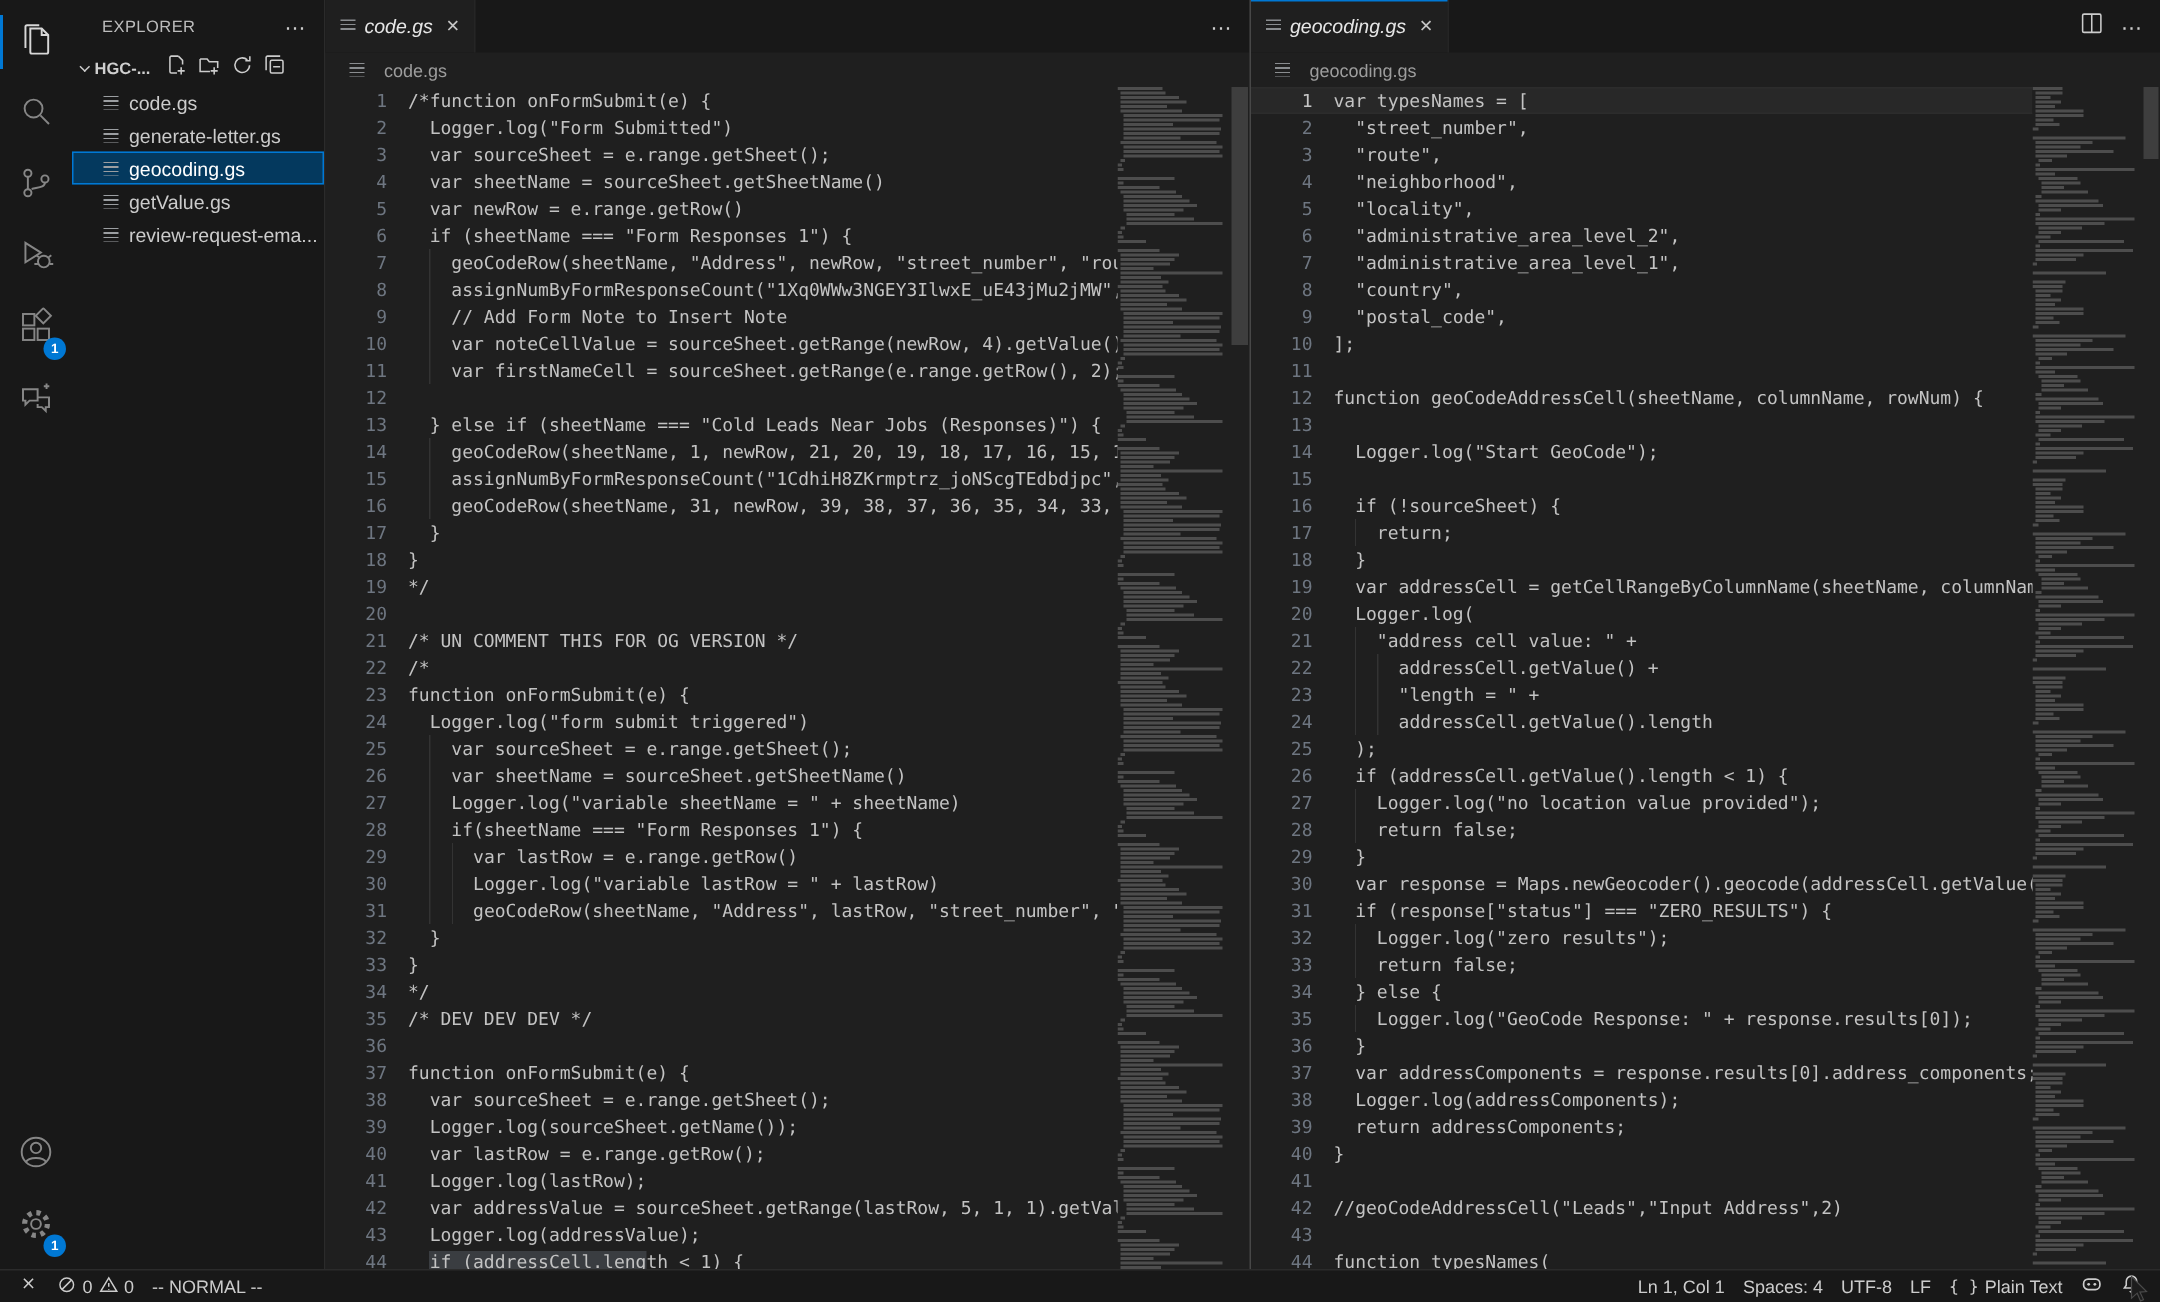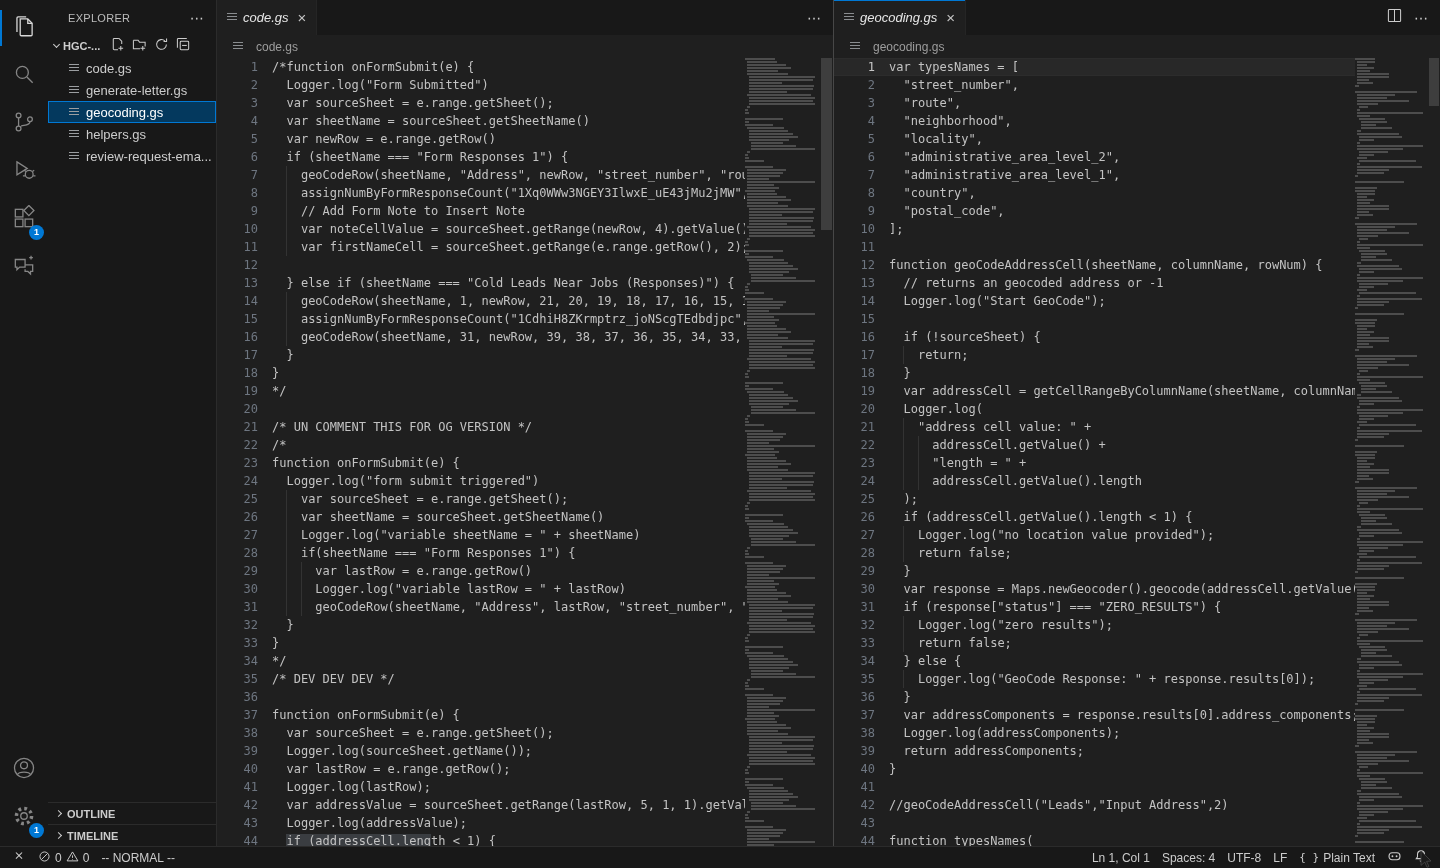--- a/index.html
+++ b/index.html
@@ -196,37 +196,27 @@
         <div class="file-row">
           <span class="doc-icon"></span>
           <span>generate-letter.gs</span>
         </div>
         <div class="file-row selected">
           <span class="doc-icon"></span>
           <span>geocoding.gs</span>
         </div>
         <div class="file-row">
           <span class="doc-icon"></span>
-          <span>helpers.gs</span>
+          <span>getValue.gs</span>
         </div>
         <div class="file-row">
           <span class="doc-icon"></span>
           <span>review-request-ema...</span>
         </div>
       </div>
-    <div class="sb-bottom">
-      <div class="sb-sec">
-        <span class="chev right"></span>
-        <span>OUTLINE</span>
-      </div>
-      <div class="sb-sec">
-        <span class="chev right"></span>
-        <span>TIMELINE</span>
-      </div>
-    </div>
   </div>
 
   <div class="eg" id="eg1">
     <div class="tabs">
       <div class="tab">
         <span class="doc-icon dim"></span>
         <span>code.gs</span>
         <span class="tab-close">×</span>
       </div>
       <div class="tab-actions">
@@ -578,21 +568,21 @@
         <div class="code-line"><span class="ln">3</span><span class="lt"><span class="ind">  </span>"route",</span></div>
         <div class="code-line"><span class="ln">4</span><span class="lt"><span class="ind">  </span>"neighborhood",</span></div>
         <div class="code-line"><span class="ln">5</span><span class="lt"><span class="ind">  </span>"locality",</span></div>
         <div class="code-line"><span class="ln">6</span><span class="lt"><span class="ind">  </span>"administrative_area_level_2",</span></div>
         <div class="code-line"><span class="ln">7</span><span class="lt"><span class="ind">  </span>"administrative_area_level_1",</span></div>
         <div class="code-line"><span class="ln">8</span><span class="lt"><span class="ind">  </span>"country",</span></div>
         <div class="code-line"><span class="ln">9</span><span class="lt"><span class="ind">  </span>"postal_code",</span></div>
         <div class="code-line"><span class="ln">10</span><span class="lt">];</span></div>
         <div class="code-line"><span class="ln">11</span><span class="lt"></span></div>
         <div class="code-line"><span class="ln">12</span><span class="lt">function geoCodeAddressCell(sheetName, columnName, rowNum) {</span></div>
-        <div class="code-line"><span class="ln">13</span><span class="lt"><span class="ind">  </span>// returns an geocoded address or -1</span></div>
+        <div class="code-line"><span class="ln">13</span></div>
         <div class="code-line"><span class="ln">14</span><span class="lt"><span class="ind">  </span>Logger.log("Start GeoCode");</span></div>
         <div class="code-line"><span class="ln">15</span></div>
         <div class="code-line"><span class="ln">16</span><span class="lt"><span class="ind">  </span>if (!sourceSheet) {</span></div>
         <div class="code-line"><span class="ln">17</span><span class="lt"><span class="ind">  </span><span class="ind guide">  </span>return;</span></div>
         <div class="code-line"><span class="ln">18</span><span class="lt"><span class="ind">  </span>}</span></div>
         <div class="code-line"><span class="ln">19</span><span class="lt"><span class="ind">  </span>var addressCell = getCellRangeByColumnName(sheetName, columnName);</span></div>
         <div class="code-line"><span class="ln">20</span><span class="lt"><span class="ind">  </span>Logger.log(</span></div>
         <div class="code-line"><span class="ln">21</span><span class="lt"><span class="ind">  </span><span class="ind guide">  </span>"address cell value: " +</span></div>
         <div class="code-line"><span class="ln">22</span><span class="lt"><span class="ind">  </span><span class="ind guide">  </span><span class="ind guide">  </span>addressCell.getValue() +</span></div>
         <div class="code-line"><span class="ln">23</span><span class="lt"><span class="ind">  </span><span class="ind guide">  </span><span class="ind guide">  </span>"length = " +</span></div>

